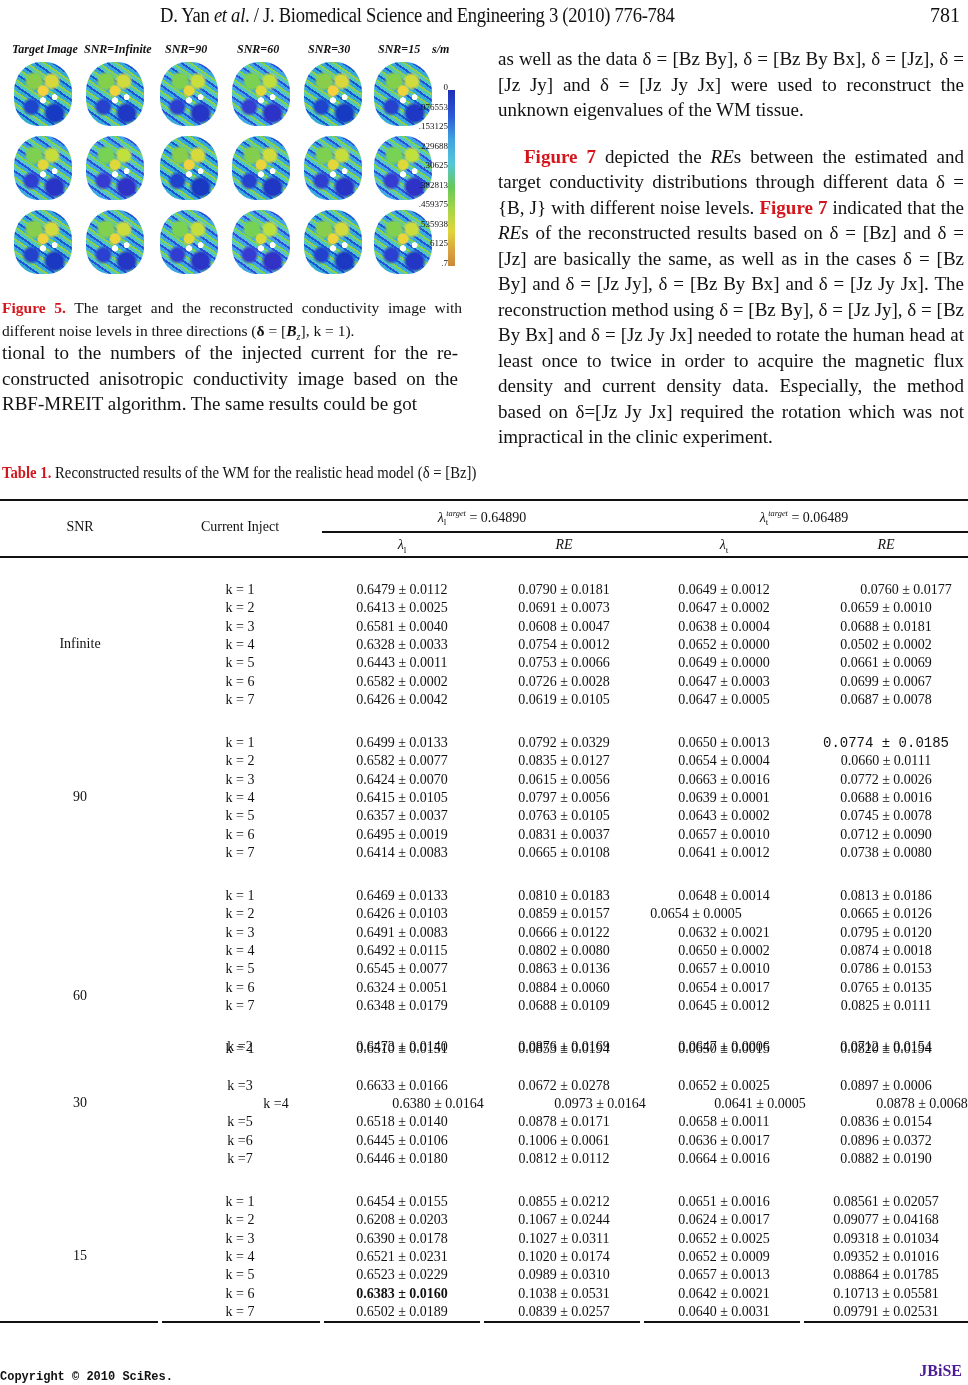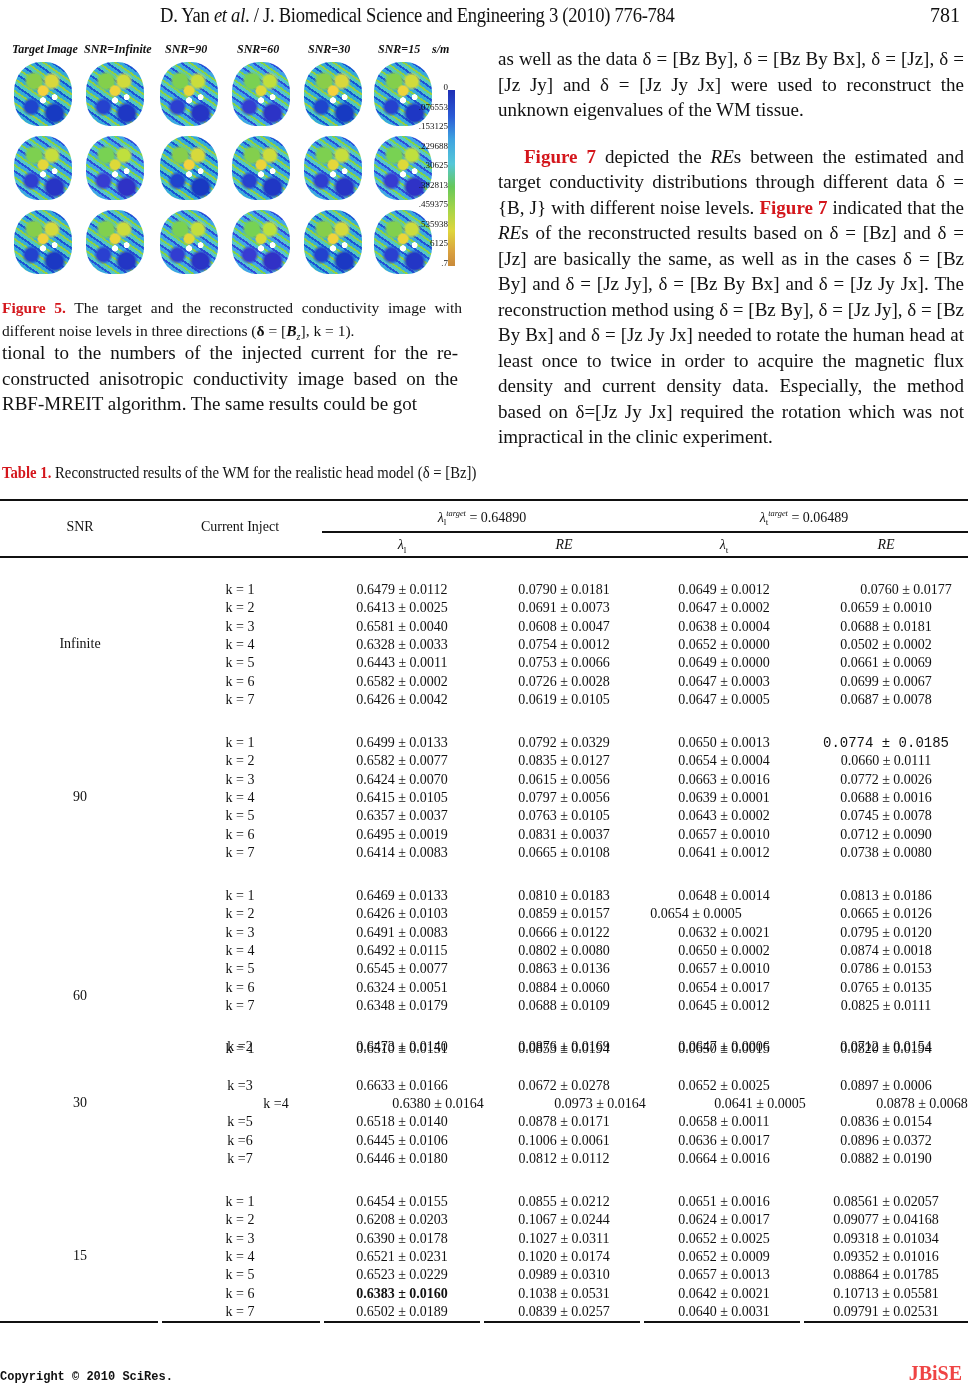--- a/index.html
+++ b/index.html
@@ -41,21 +41,21 @@
   .table-caption .t { display:inline-block; transform:scaleX(0.92); transform-origin:left; }
   
   .tbl { position:absolute; left:0; top:499px; width:968px; font-size:14px; }
   .rule { position:absolute; height:2px; background:#111; }
   .hcell { position:absolute; text-align:center; font-size:14px; white-space:nowrap; }
   .row { position:absolute; left:0; width:968px; height:18px; font-size:14px; line-height:18px; }
   .row span { position:absolute; text-align:center; white-space:nowrap; }
   .snr-label { position:absolute; font-size:14px; text-align:center; width:160px; left:0; }
   .footer { top:1362px; left:0; width:968px; height:22px; }
   .copyright { position:absolute; left:0; top:0; font-family:Liberation Mono, monospace; font-weight:bold; font-size:12px;margin-top:8px; }
-  .journal { position:absolute; right:6px; top:0; color:#ef4444; font-weight:bold; font-size:20px; }
+  .journal { position:absolute; right:6px; top:0; color:#4c1d95; font-weight:bold; font-size:16px; }
 </style>
 </head>
 <body>
 
 <div class="abs running-head">
   <div class="title">
     <span>D. Yan</span>
     <span class="i">et al</span><span>. / J. Biomedical Science and Engineering 3 (2010) 776-784</span>
   </div>
   <div class="pgnum">781</div>

